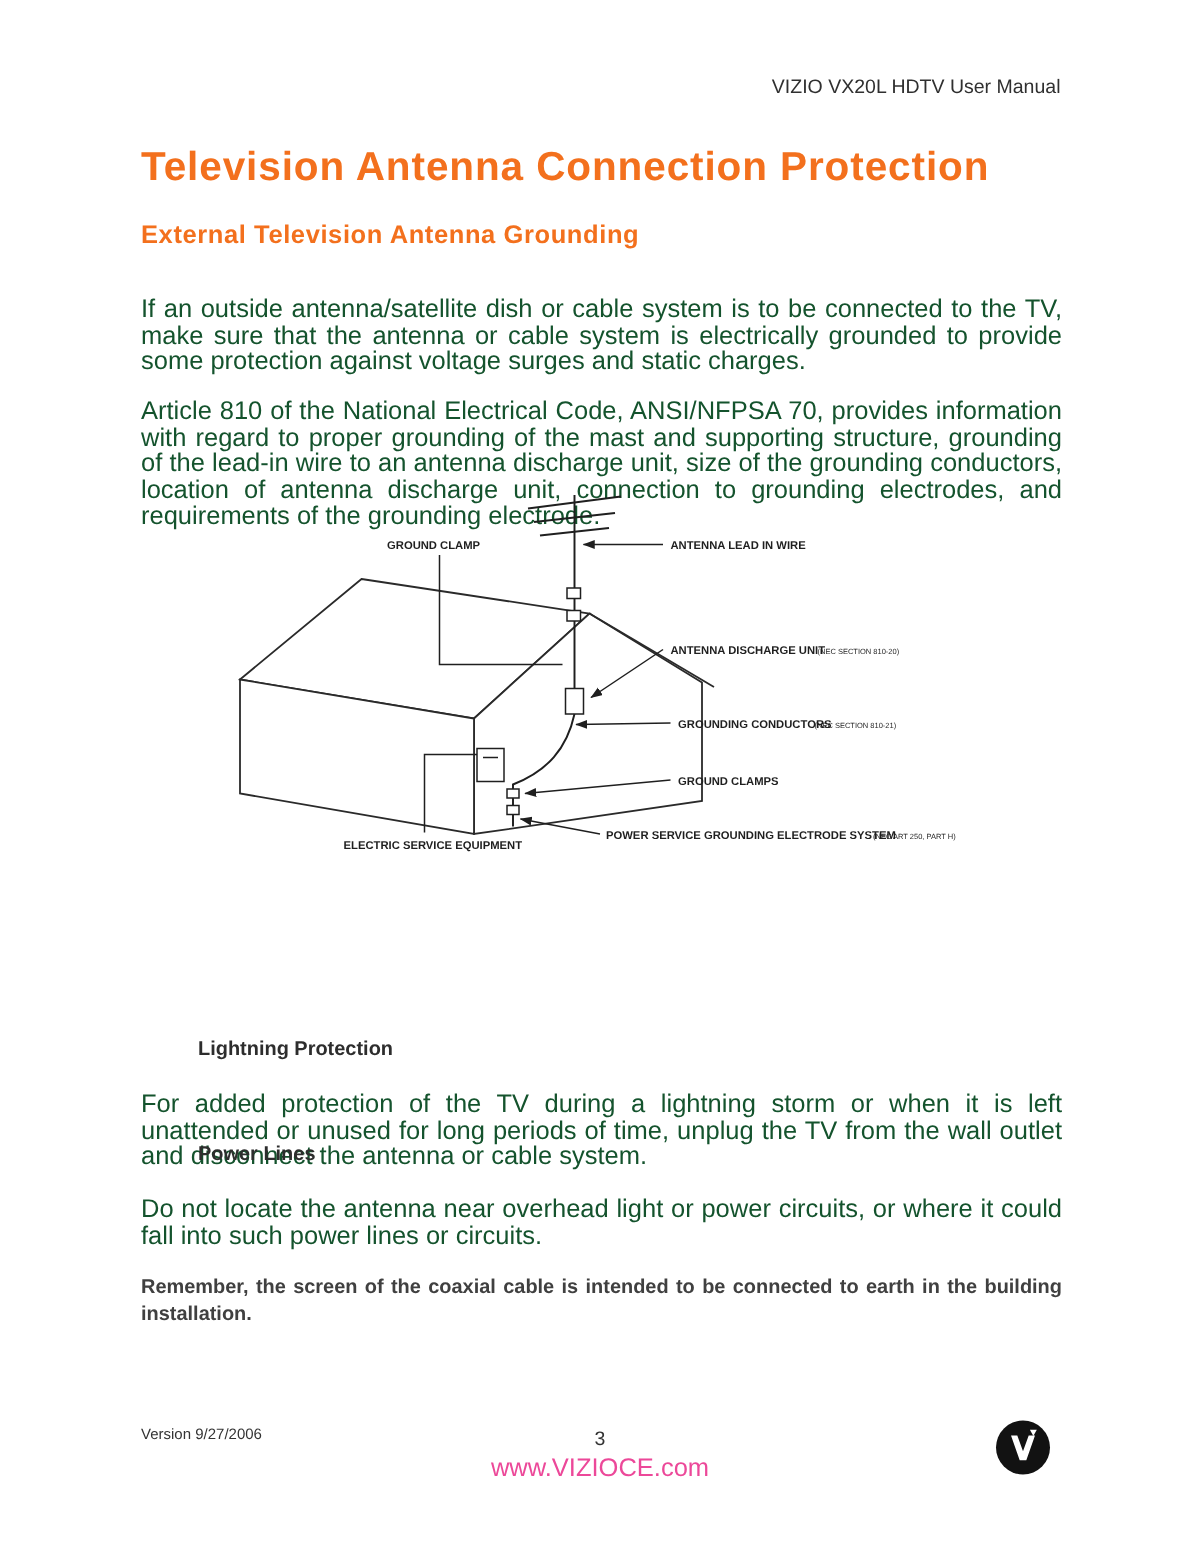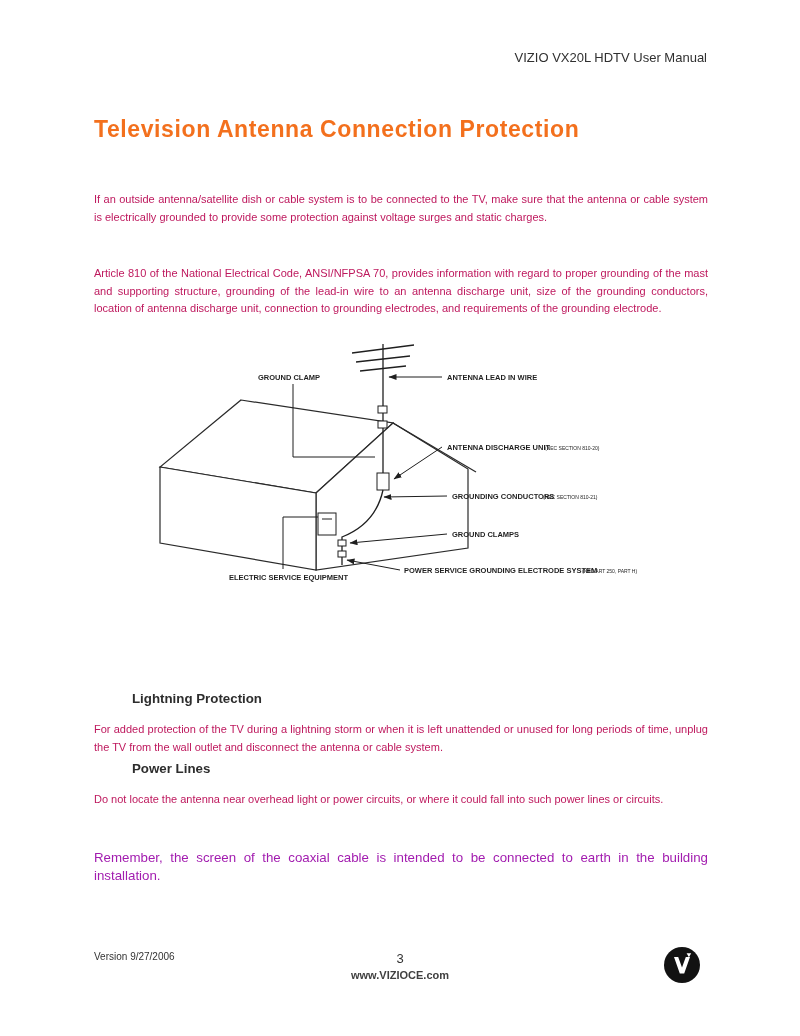--- a/index.html
+++ b/index.html
@@ -2,59 +2,60 @@
 <html><head>
 <meta charset="utf-8">
 <style>
   html,body{margin:0;padding:0;background:#ffffff;}
   .page{
     position:relative;width:800px;height:1036px;background:#ffffff;
     font-family:"Liberation Sans",sans-serif;color:#3c3c3c;overflow:hidden;
   }
   .header{position:absolute;top:50px;right:93px;font-size:13px;color:#303030;}
   .title{
-    position:absolute;left:94px;top:116px;font-size:23px;color:#f3701d;
+    position:absolute;left:94px;top:96px;font-size:27px;color:#f3701d;
     font-weight:bold;letter-spacing:0.6px;
   }
   .subtitle{
     position:absolute;left:94px;top:147px;font-size:17px;color:#f3701d;
     font-weight:bold;letter-spacing:0.4px;
   }
   .para{
-    position:absolute;left:94px;width:614px;font-size:11px;line-height:17.5px;
-    text-align:justify;color:#be185d;
+    position:absolute;left:94px;width:614px;font-size:17px;line-height:17.5px;
+    text-align:justify;color:#14532d;
   }
   #p1{top:180px;}
   #p2{top:249px;margin-top:16px;}
-  .diagram{position:absolute;left:146px;top:330px;width:510px;height:264px;}
+  .diagram{position:absolute;left:146px;top:316px;width:510px;height:264px;}
   .sec-head{position:absolute;left:94px;font-size:13.3px;font-weight:bold;color:#2d2d2d;margin-left:38px;}
   #h-lightning{top:691px;}
   #b-lightning{top:710px;}
   #h-power{top:761px;}
   #b-power{top:780px;}
   .remember{
     position:absolute;left:94px;top:836px;width:614px;font-size:13.3px;
-    line-height:17.5px;font-weight:normal;text-align:justify;color:#a21caf;
+    line-height:17.5px;font-weight:bold;text-align:justify;color:#404040;
   }
   .footer-version{position:absolute;left:94px;top:951px;font-size:10px;color:#333;}
   .footer-page{position:absolute;left:0;top:951px;width:800px;text-align:center;font-size:13px;color:#333;}
-  .footer-site{position:absolute;left:0;top:969px;width:800px;text-align:center;font-size:11px;font-weight:bold;color:#404040;}
+  .footer-site{position:absolute;left:0;top:969px;width:800px;text-align:center;font-size:17px;font-weight:normal;color:#ec4899;}
   .logo{position:absolute;right:99px;top:946px;width:38px;height:38px;}
   svg text{font-family:"Liberation Sans",sans-serif;fill:#1f1f1f;}
 </style>
 </head>
 <body>
 
 <div class="page">
 
   <div class="header">
     <span>VIZIO VX20L HDTV User Manual</span>
   </div>
 
   <div class="title">Television Antenna Connection Protection</div>
+  <div class="subtitle">External Television Antenna Grounding</div>
 
   <p class="para" id="p1">If an outside antenna/satellite dish or cable system is to be connected to the TV, make sure that the antenna or cable system is electrically grounded to provide some protection against voltage surges and static charges.</p>
   <p class="para" id="p2">Article 810 of the National Electrical Code, ANSI/NFPSA 70, provides information with regard to proper grounding of the mast and supporting structure, grounding of the lead-in wire to an antenna discharge unit, size of the grounding conductors, location of antenna discharge unit, connection to grounding electrodes, and requirements of the grounding electrode.</p>
 
   <div class="diagram">
     <svg viewBox="0 0 510 264" width="510" height="264">
       <defs>
         <marker id="arr" markerWidth="9" markerHeight="8" refX="7.5" refY="3" orient="auto">
           <path d="M0,0 L8,3 L0,6 Z" fill="#1f1f1f"></path>
         </marker>

